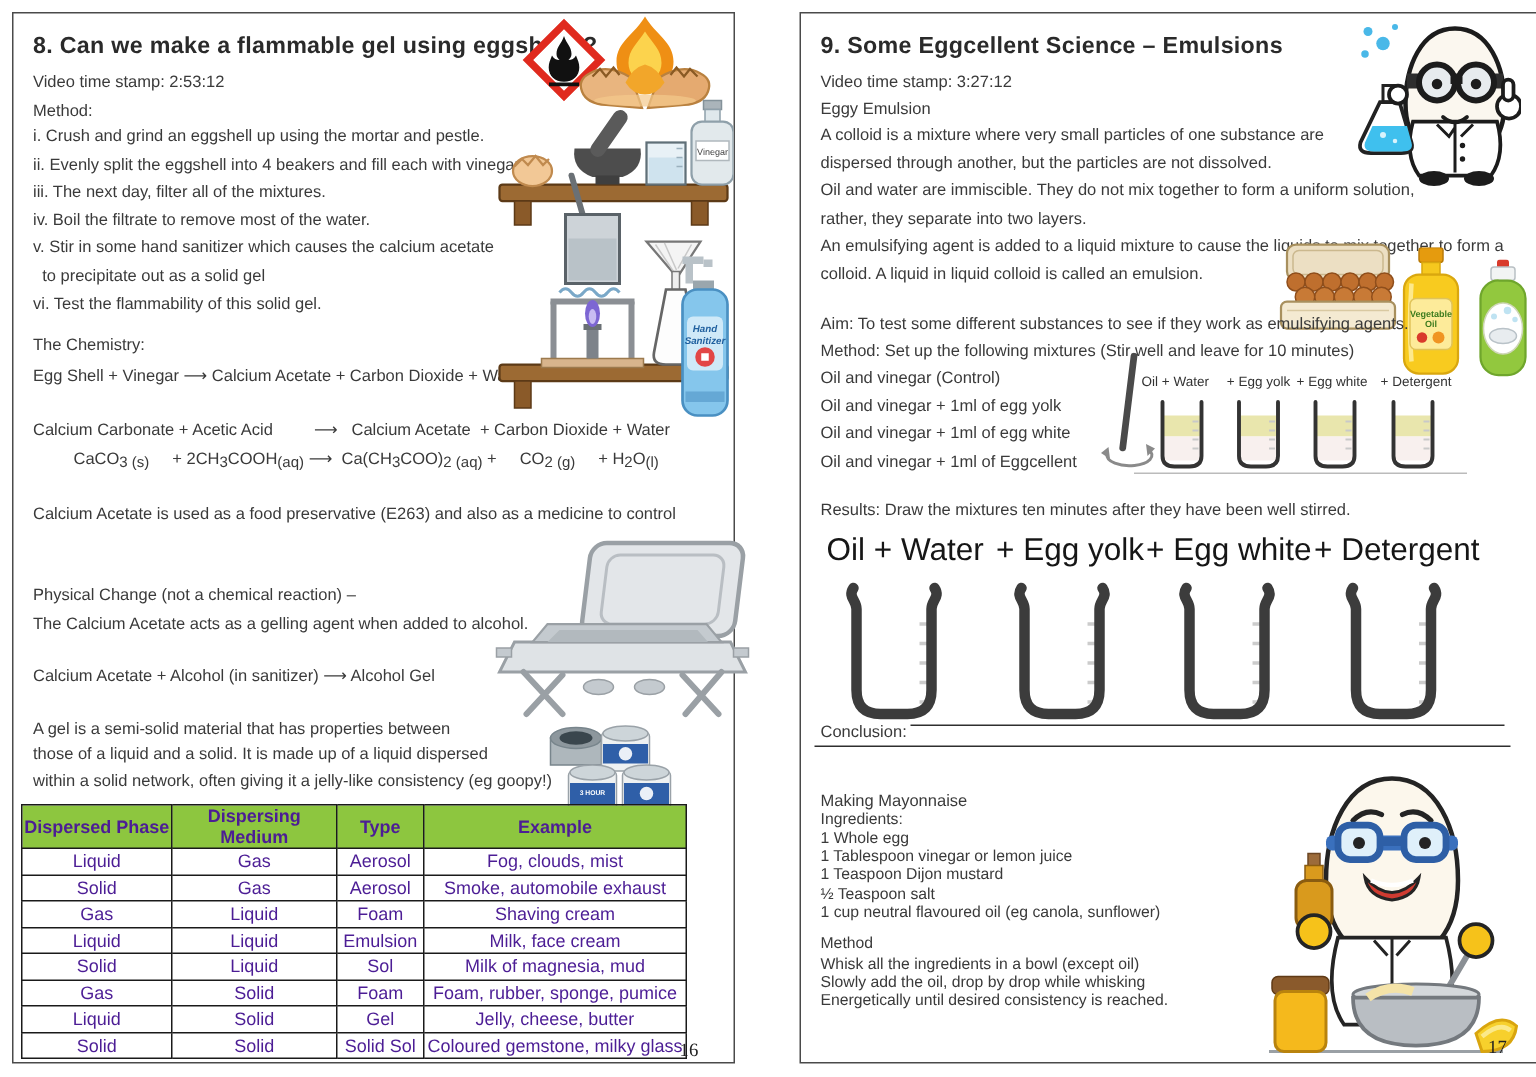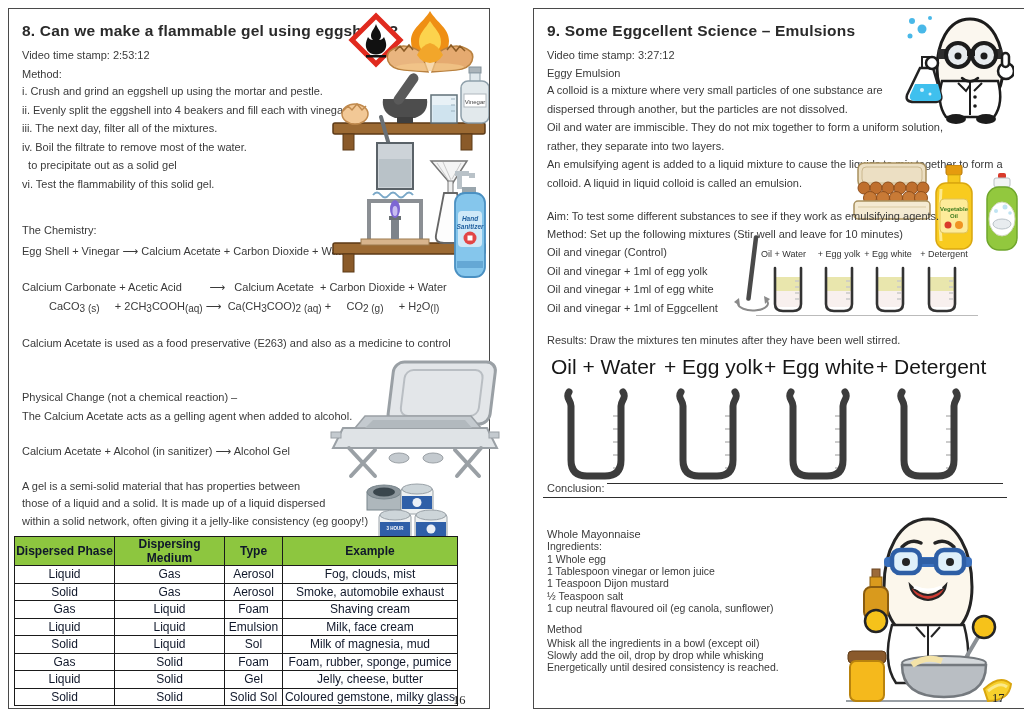--- a/index.html
+++ b/index.html
@@ -13,21 +13,21 @@
   .title{font-size:15.5px;font-weight:700;color:#2a2a2a;letter-spacing:.2px;white-space:nowrap}
   .t11{font-size:11px;line-height:18px;white-space:pre}
   .lines18>div{font-size:11px;line-height:18.6px;white-space:pre}
   .lines17>div{font-size:11px;line-height:17.3px;white-space:pre}
   .lines12>div{font-size:10.5px;line-height:12.2px;white-space:pre}
   .sub{font-size:10px;vertical-align:-2px}
   .biglabel{position:absolute;font-size:21px;color:#161616;text-align:center;white-space:nowrap}
   .minilabel{position:absolute;font-size:9px;color:#333;text-align:center;white-space:nowrap}
   .rule{position:absolute;border-bottom:1.3px solid #2e2e2e}
   .baseline{position:absolute;border-bottom:1px solid #bbb}
-  table{border-collapse:collapse;table-layout:fixed;width:443px;font-size:12px;color:#0f172a}
+  table{border-collapse:collapse;table-layout:fixed;width:443px;font-size:12px;color:#4c1d95}
   th{background:#8dc63f;border:1px solid #1a1a1a;font-weight:700;height:19px;padding:0;font-size:12px}
   td{border:1px solid #1a1a1a;text-align:center;height:16.5px;padding:0}
   .pagenum{font-family:"Liberation Serif",serif;font-size:12.5px;color:#222}
   svg{display:block}
 </style>
 </head>
 <body>
 
 <div id="stage">
 
@@ -56,20 +56,21 @@
     </div>
 
     <div class="abs t11" style="left:13px;top:37px">Video time stamp: 2:53:12</div>
     <div class="abs t11 b" style="left:13px;top:56px">Method:</div>
 
     <div class="abs lines18" style="left:13px;top:73px">
       <div>i. Crush and grind an eggshell up using the mortar and pestle.</div>
       <div>ii. Evenly split the eggshell into 4 beakers and fill each with vinegar.</div>
       <div>iii. The next day, filter all of the mixtures.</div>
       <div>iv. Boil the filtrate to remove most of the water.</div>
+      <div>v. Stir in some hand sanitizer which causes the calcium acetate</div>
       <div>  to precipitate out as a solid gel</div>
       <div>vi. Test the flammability of this solid gel.</div>
     </div>
 
     <div class="abs" style="left:322px;top:56px">
       <svg width="158" height="86" viewBox="0 0 158 86">
         <rect x="2" y="58" width="152" height="11" rx="2" fill="#9c6a33" stroke="#5c3a17" stroke-width="1.5"></rect>
         <rect x="12" y="69" width="11" height="16" fill="#8a5a29" stroke="#5c3a17"></rect>
         <rect x="130" y="69" width="11" height="16" fill="#8a5a29" stroke="#5c3a17"></rect>
         <ellipse cx="24" cy="49" rx="13" ry="10" fill="#f2c896" stroke="#c08a4e" stroke-width="1.5"></ellipse>
@@ -447,21 +448,21 @@
       <svg width="78" height="100" viewBox="0 0 78 100">
         <path d="M56 30 h8 M56 43 h8 M56 56 h8 M56 69 h8 M56 82 h8" stroke="#cccccc" stroke-width="2.2"></path>
         <path d="M12 6 C8 12 14 14 14 20 L14 74 Q14 90 30 90 L48 90 Q64 90 64 74 L64 20 C64 14 70 12 66 6" fill="none" stroke="#3c3c3c" stroke-width="7" stroke-linecap="round" stroke-linejoin="round"></path>
       </svg>
     </div>
 
     <div class="abs" style="left:13px;top:473px;font-size:11px">Conclusion:</div>
     <div class="rule" style="left:73px;top:474px;width:396px"></div>
     <div class="rule" style="left:9px;top:488px;width:464px"></div>
 
-    <div class="abs t11 b" style="left:13px;top:516px;font-size:11px">Whole Mayonnaise</div>
+    <div class="abs t11 b" style="left:13px;top:516px;font-size:11px">Making Mayonnaise</div>
     <div class="abs" style="left:13px;top:531px;font-size:10.5px">Ingredients:</div>
     <div class="abs lines12" style="left:13px;top:544px">
       <div>1 Whole egg</div>
       <div>1 Tablespoon vinegar or lemon juice</div>
       <div>1 Teaspoon Dijon mustard</div>
       <div>½ Teaspoon salt</div>
       <div>1 cup neutral flavoured oil (eg canola, sunflower)</div>
     </div>
     <div class="abs b" style="left:13px;top:614px;font-size:10.5px">Method</div>
     <div class="abs lines12" style="left:13px;top:628px">

